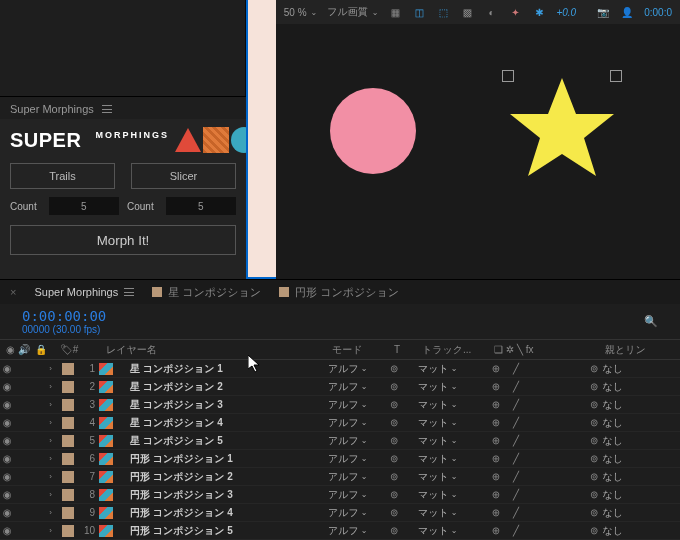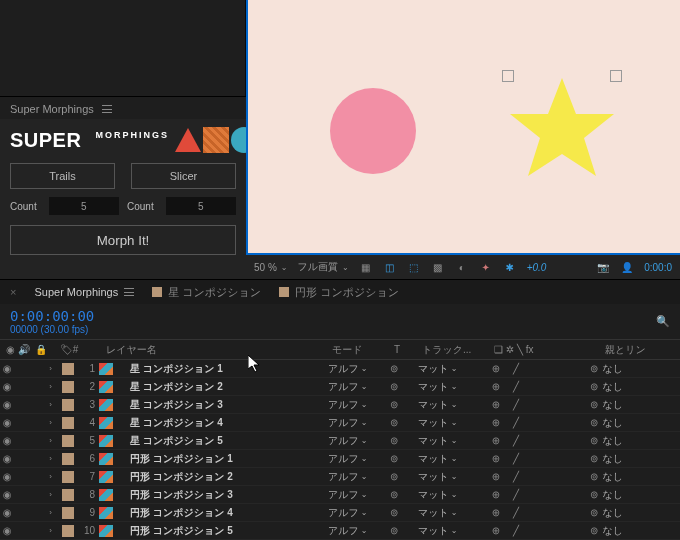--- a/index.html
+++ b/index.html
@@ -26,42 +26,42 @@
   .sh-cir { background:#3aa8c0; border-radius:50%; }
   .help-btn { width:22px; height:22px; border:1px solid #555; color:#999; display:flex; align-items:center; justify-content:center; margin-left:4px; cursor:pointer; }
   .btn-row { display:flex; gap:16px; margin-bottom:8px; }
   .btn { flex:1; height:26px; border:1px solid #555; background:transparent; color:#bbb; cursor:pointer; font-size:11px; }
   .count-row { display:flex; gap:8px; align-items:center; margin-bottom:10px; font-size:10px; }
   .count-row > div { flex:1; display:flex; align-items:center; gap:12px; }
   .count-field { flex:1; height:18px; background:#111; color:#999; display:flex; align-items:center; justify-content:center; border:none; }
   .morph-btn { width:100%; height:30px; border:1px solid #555; background:transparent; color:#ccc; cursor:pointer; }
   
   
-  .preview { flex:1; display:flex; flex-direction:column; background:#1a1a1a; }
+  .preview { flex:1; display:flex; background:#1a1a1a; }
   .canvas { flex:1; background:#f6e3da; position:relative; margin:0 0 0 0; border:2px solid #0066cc; border-top:none; border-right:none;}
   .circle { position:absolute; left:82px; top:88px; width:86px; height:86px; background:#f28fa5; border-radius:50%; }
   .star-sel { position:absolute; left:254px; top:70px; width:120px; height:120px; }
   .star-svg { width:100%; height:100%; }
   .sel-handle { position:absolute; width:12px; height:12px; border:1px solid #999; }
   .sel-tl{left:0;top:0;} .sel-tr{right:0;top:0;}
   .preview-bar { height:24px; background:#232323; display:flex; align-items:center; gap:10px; padding:0 8px; font-size:10px; color:#999; }
   .dd { display:flex; align-items:center; gap:4px; cursor:pointer; }
   .chev{font-size:8px;}
   .picon { width:14px; height:14px; display:inline-flex; align-items:center; justify-content:center; color:#888; cursor:pointer; }
   .picon.active{color:#3a9de0;}
   .spacer{flex:1;}
   
   
   .timeline { flex:1; background:#1e1e1e; display:flex; flex-direction:column; border-top:1px solid #000; }
   .tl-tabs { height:24px; display:flex; align-items:center; gap:18px; padding:0 10px; font-size:11px; background:#1a1a1a; }
   .tab { display:flex; align-items:center; gap:6px; cursor:pointer; color:#888; }
   .tab.active{color:#ccc;}
   .tab-x{color:#666; cursor:pointer;}
   .sq-ic{width:10px;height:10px;background:#b89878;display:inline-block;}
-  .tl-head { display:flex; align-items:center; height:36px; padding:0 10px; gap:10px; border-bottom:1px solid #333; }
+  .tl-head { display:flex; align-items:center; height:36px; padding:0 22px; gap:10px; border-bottom:1px solid #333; }
   .timecode { color:#2a7de0; font-size:14px; font-family:monospace; }
   .fps { color:#2a7de0; font-size:10px; }
   .search-ic { margin-left:auto; color:#666; cursor:pointer; }
   .tl-cols { display:flex; height:20px; align-items:center; font-size:10px; color:#888; border-bottom:1px solid #333; padding-left:4px;}
   .col-eye{width:56px; display:flex; gap:4px; padding-left:2px;}
   .col-tag{width:24px;}
   .col-num{width:18px;}
   .col-name{width:230px; padding-left:4px;}
   .col-mode{width:62px;}
   .col-t{width:28px;}

